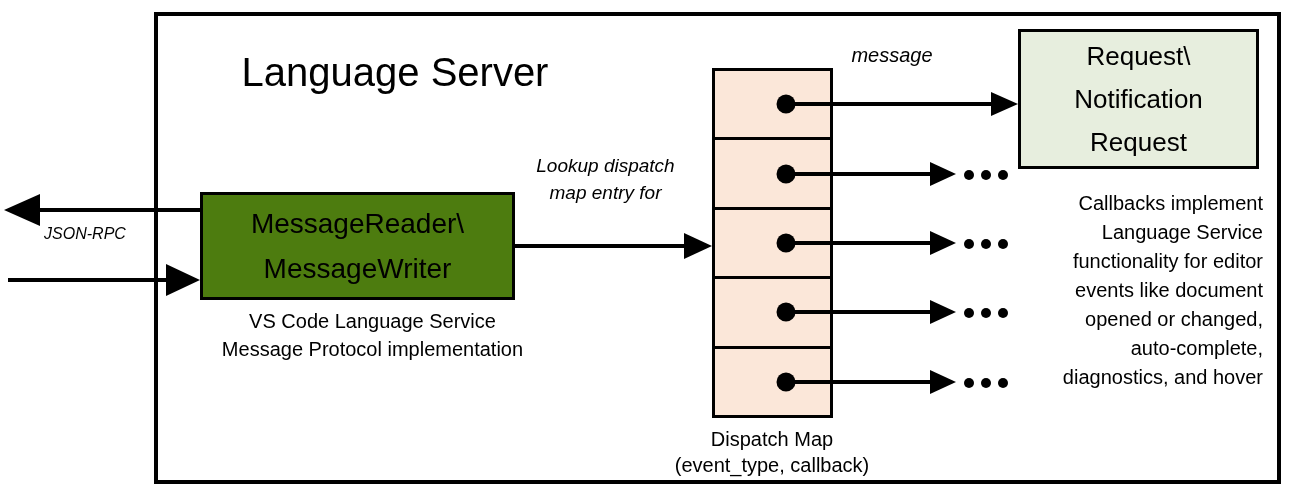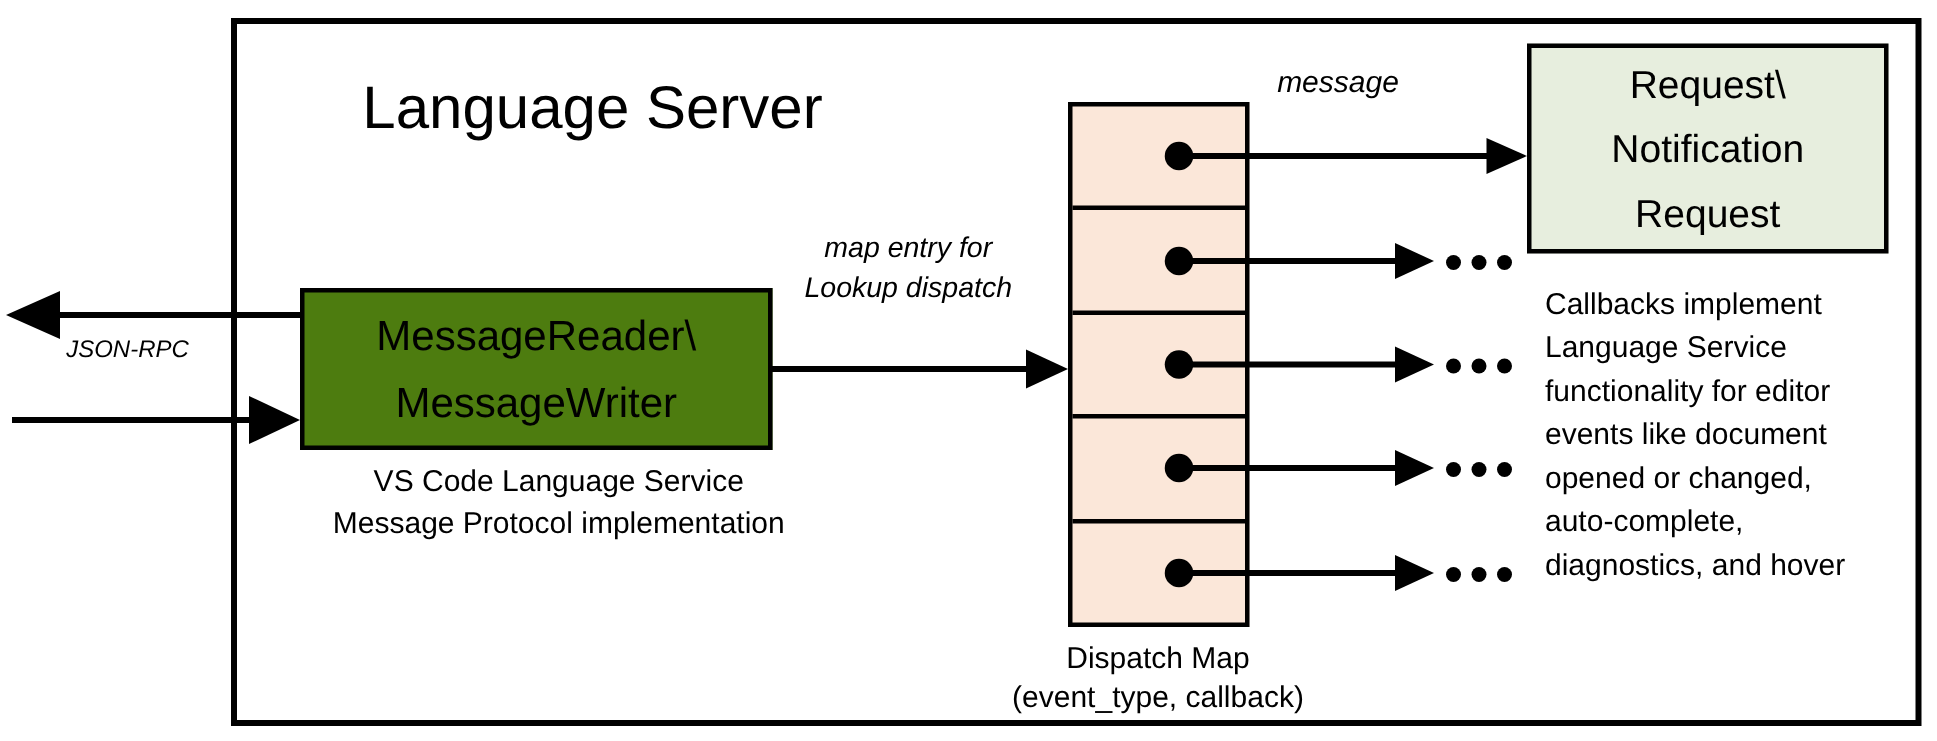--- a/index.html
+++ b/index.html
@@ -105,21 +105,21 @@
     background: #E7EEDE;
     display: flex; flex-direction: column;
     align-items: center; justify-content: center;
     font-size: 26px;
     line-height: 43px;
     text-align: center;
   }
 
   .callbacks-note {
     left: 1030px; top: 189px; width: 233px;
-    text-align: left;
+    text-align: right;
     font-size: 20px;
     line-height: 29px;
   }
 
   .ellipsis {
     display: flex;
     align-items: center;
     gap: 7px;
     height: 11px;
   }
@@ -160,22 +160,22 @@
   <div class="abs message-box">
     <div>MessageReader\</div>
     <div>MessageWriter</div>
   </div>
   <div class="abs message-box-caption">
     <div>VS Code Language Service</div>
     <div>Message Protocol implementation</div>
   </div>
 
   <div class="abs lookup-label">
+    <div>Lookup dispatch</div>
     <div>map entry for</div>
-    <div>Lookup dispatch</div>
   </div>
 
   <div class="abs dispatch-map">
     <div class="cell"></div>
     <div class="cell"></div>
     <div class="cell"></div>
     <div class="cell"></div>
     <div class="cell"></div>
   </div>
   <div class="abs dispatch-map-caption">

